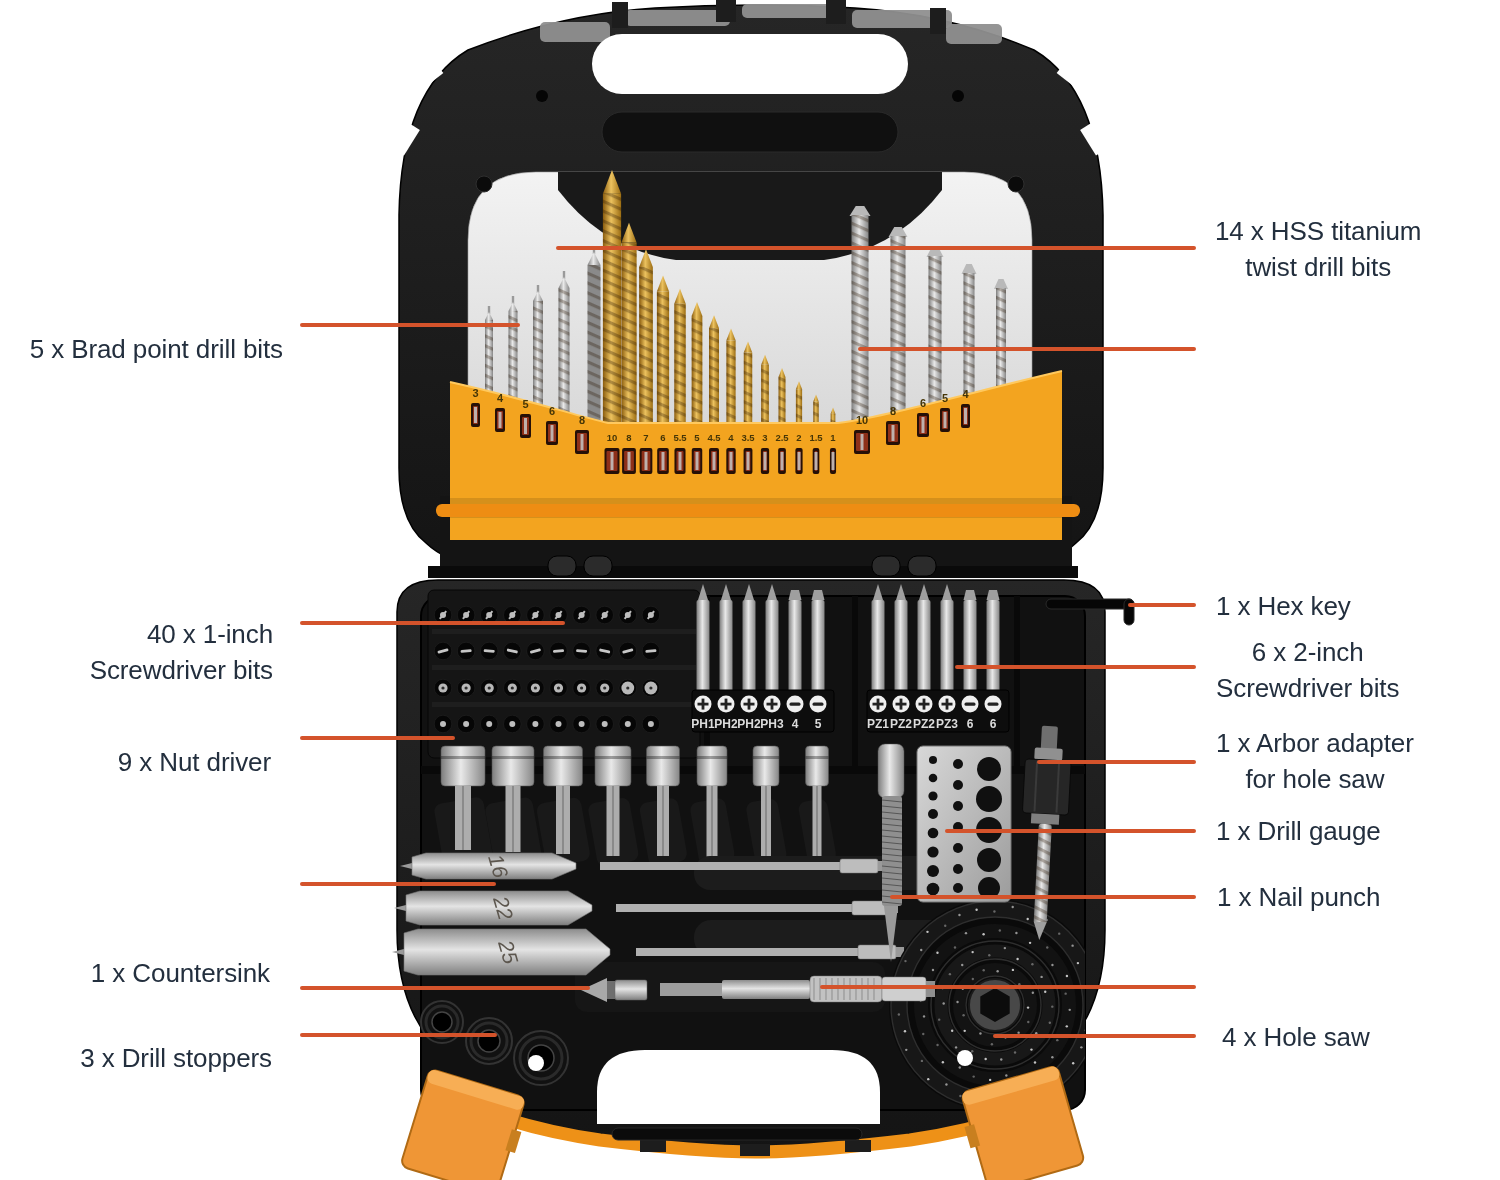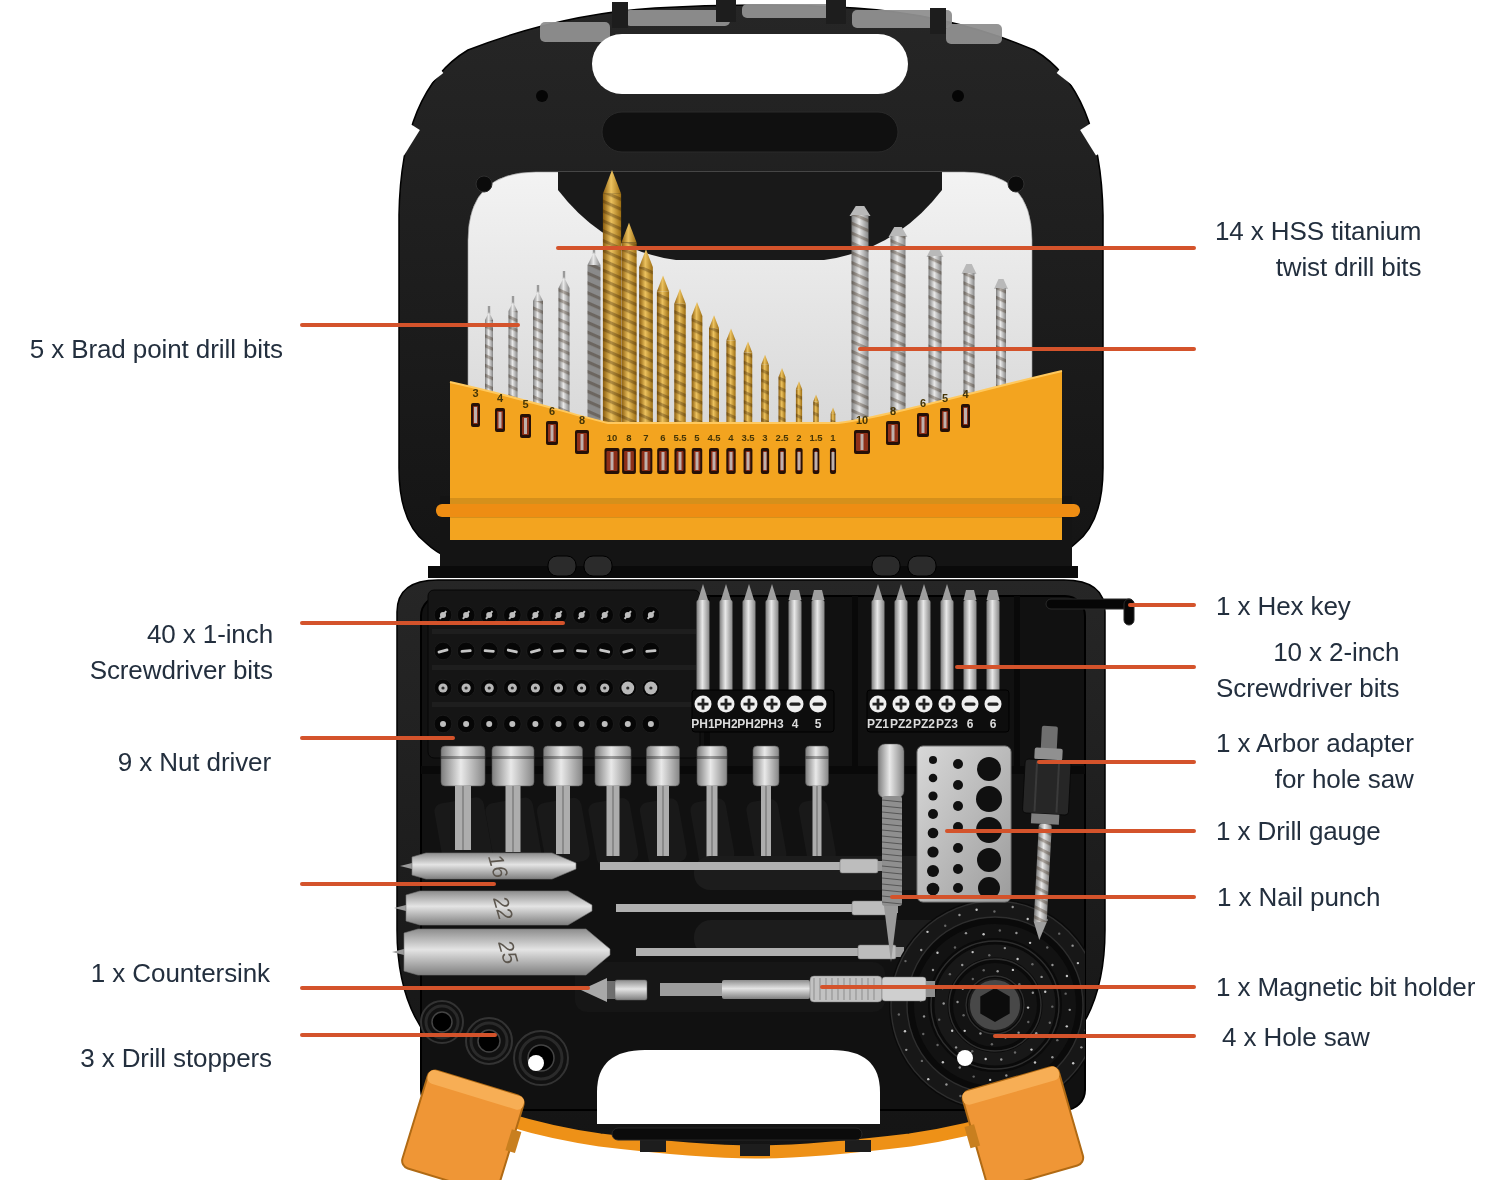--- a/index.html
+++ b/index.html
@@ -6,21 +6,21 @@
   .stage{
     position:relative;width:1500px;height:1180px;background:#ffffff;
     font-family:"Liberation Sans",sans-serif;overflow:hidden;
   }
   .scene{position:absolute;left:0;top:0;}
   .callout{
     position:absolute;font-size:26px;line-height:1.38;color:#232f3e;
     white-space:pre-line;transform:translateY(-50%);letter-spacing:-0.1px;
   }
   .callout.left{text-align:right;margin-top:23px;}
-  .callout.right{text-align:right;}
+  .callout.right{text-align:center;}
   .lead{
     position:absolute;height:4px;background:#d4532b;border-radius:2px;
   }
   svg text{font-family:"Liberation Sans",sans-serif;}
 </style>
 </head>
 <body>
 
 <div class="stage">
 
@@ -1037,27 +1037,26 @@
   <div class="lead" style="left:300px;top:323px;width:220px"></div>
   <div class="lead" style="left:300px;top:621px;width:265px"></div>
   <div class="lead" style="left:300px;top:736px;width:155px"></div>
   <div class="lead" style="left:300px;top:882px;width:196px"></div>
   <div class="lead" style="left:300px;top:986px;width:290px"></div>
   <div class="lead" style="left:300px;top:1033px;width:197px"></div>
 
   <div class="callout right" style="left:1215px;top:250px">14 x HSS titanium
 twist drill bits</div>
   <div class="callout right" style="left:1216px;top:607px">1 x Hex key</div>
-  <div class="callout right" style="left:1216px;top:671px">10 x 2-inch
+  <div class="callout right" style="left:1216px;top:671px">6 x 2-inch
 Screwdriver bits</div>
   <div class="callout right" style="left:1216px;top:762px">1 x Arbor adapter
 for hole saw</div>
   <div class="callout right" style="left:1216px;top:832px">1 x Drill gauge</div>
   <div class="callout right" style="left:1217px;top:898px">1 x Nail punch</div>
-  <div class="callout right" style="left:1216px;top:988px">1 x Magnetic bit holder</div>
   <div class="callout right" style="left:1222px;top:1038px">4 x Hole saw</div>
 
   <div class="lead" style="left:556px;top:246px;width:640px"></div>
   <div class="lead" style="left:858px;top:347px;width:338px"></div>
   <div class="lead" style="left:1128px;top:603px;width:68px"></div>
   <div class="lead" style="left:955px;top:665px;width:241px"></div>
   <div class="lead" style="left:1037px;top:760px;width:159px"></div>
   <div class="lead" style="left:945px;top:829px;width:251px"></div>
   <div class="lead" style="left:890px;top:895px;width:306px"></div>
   <div class="lead" style="left:820px;top:985px;width:376px"></div>

